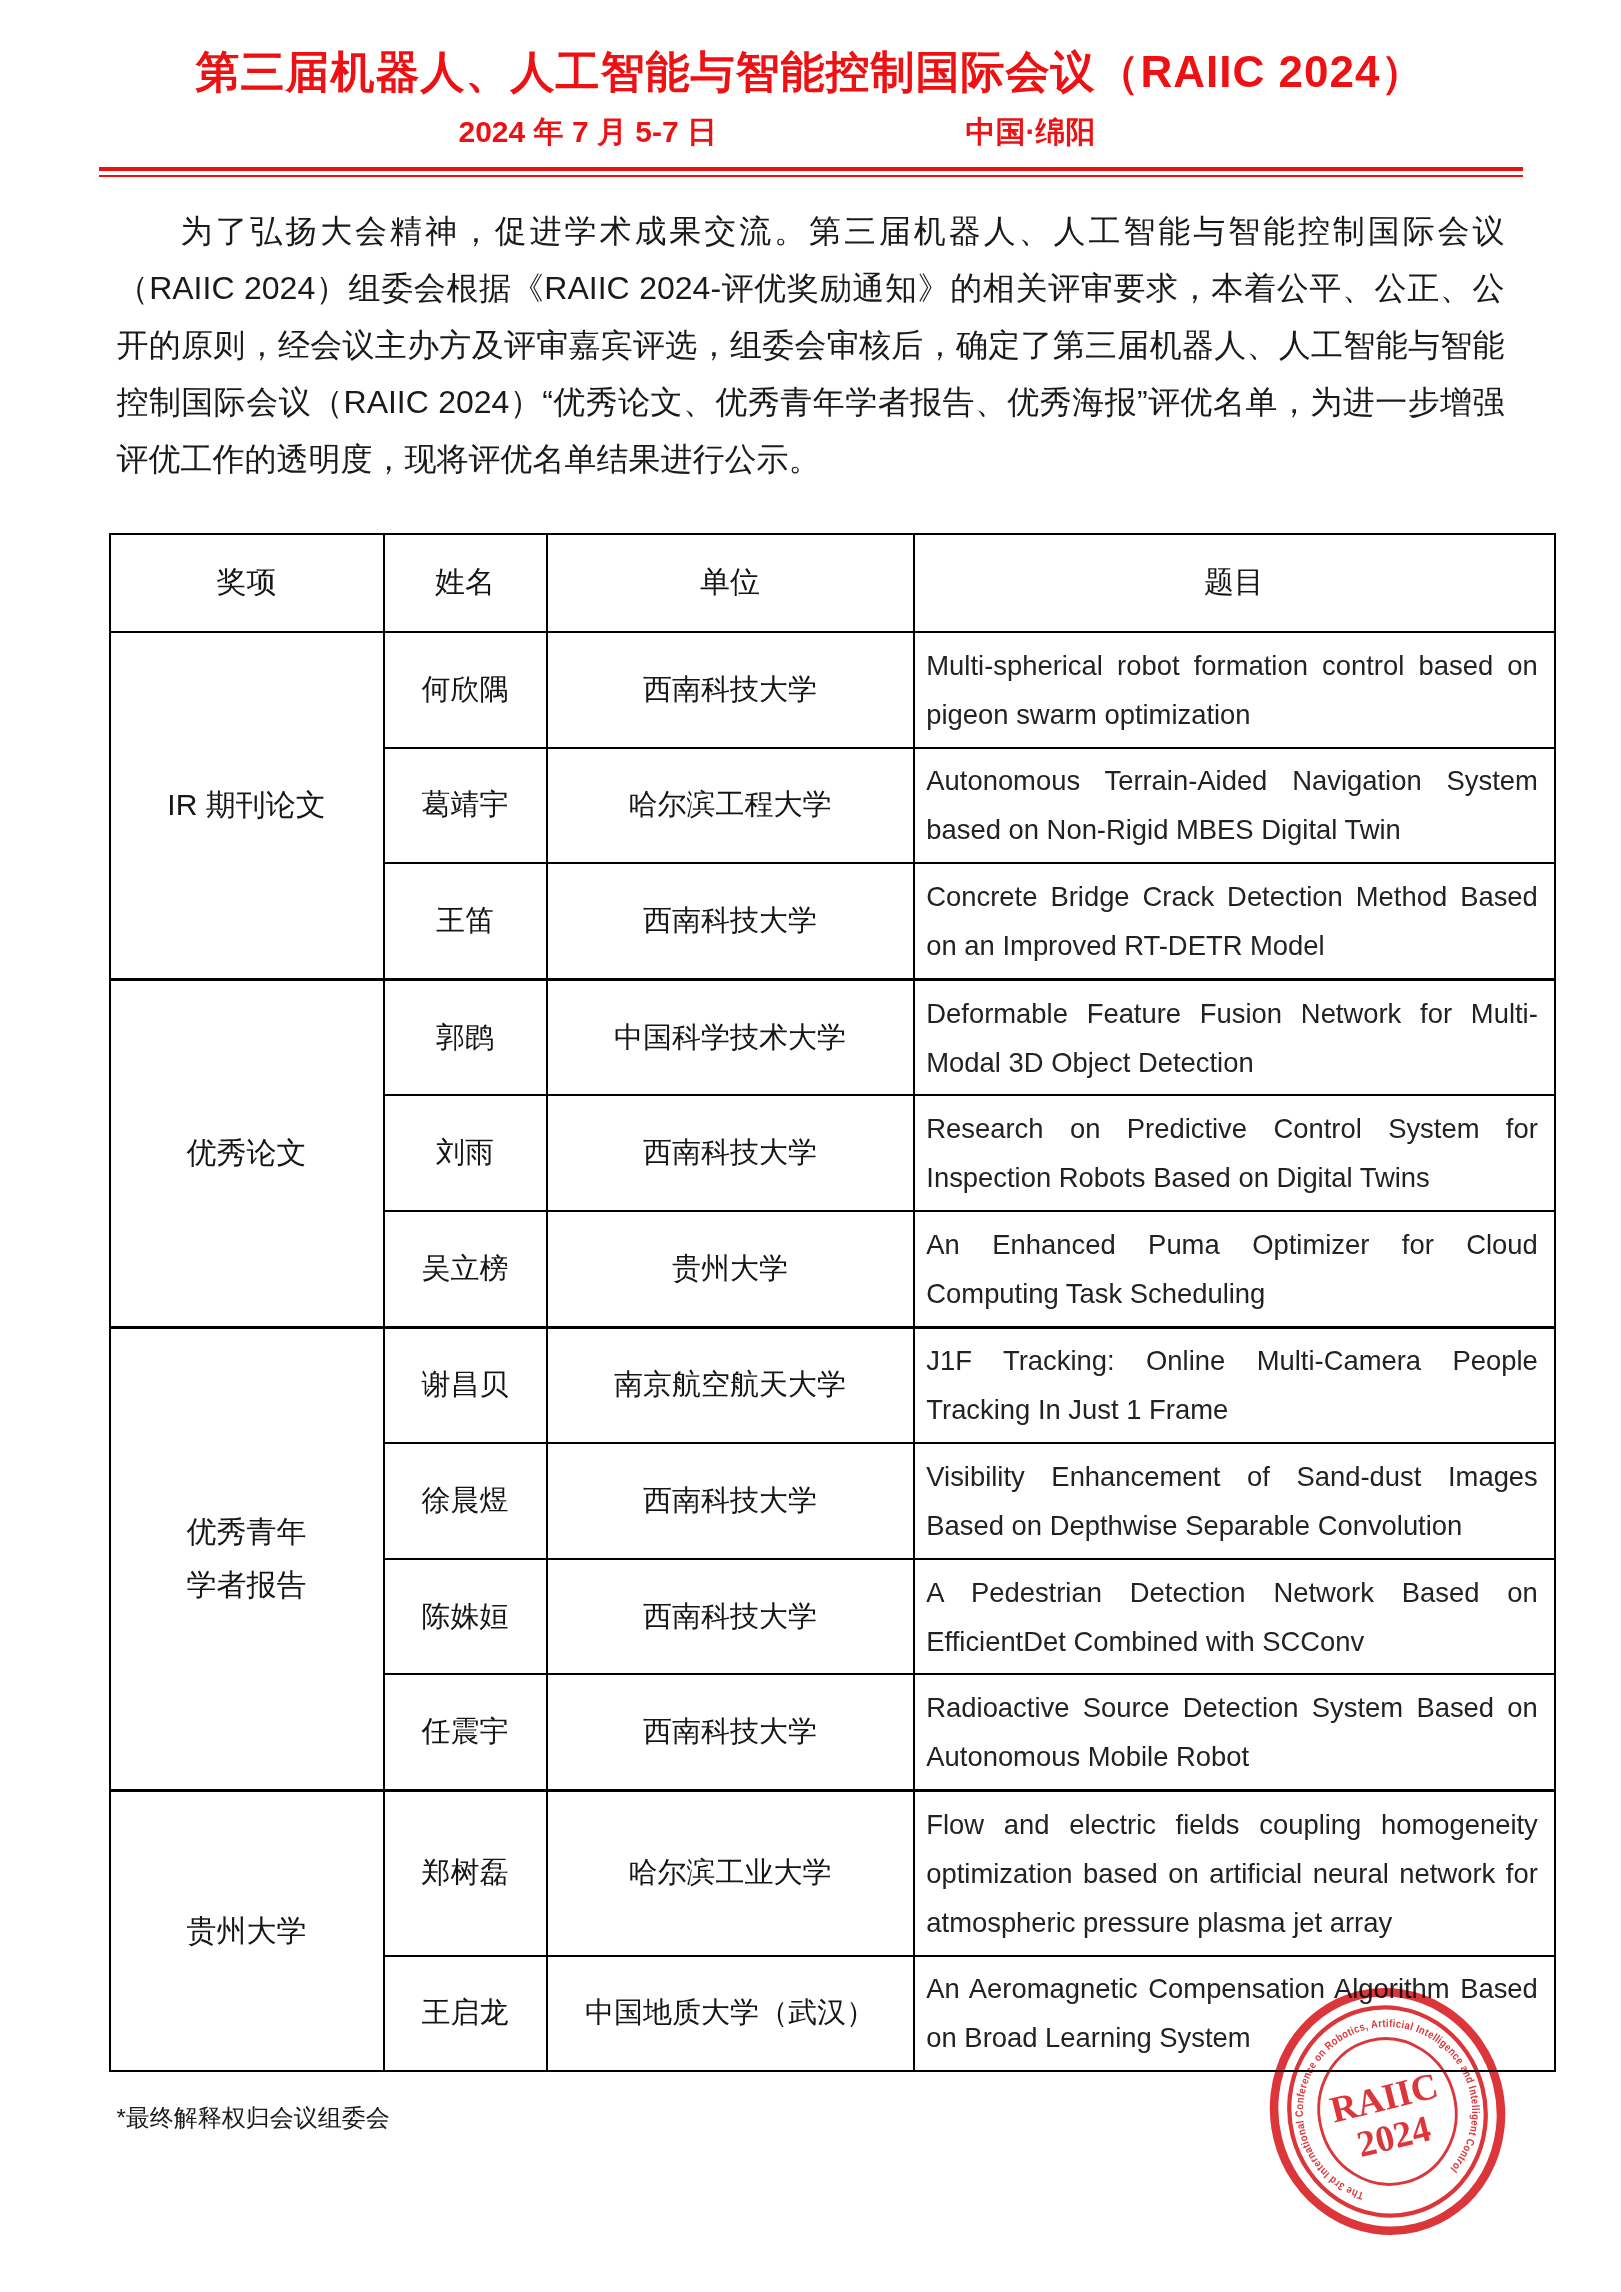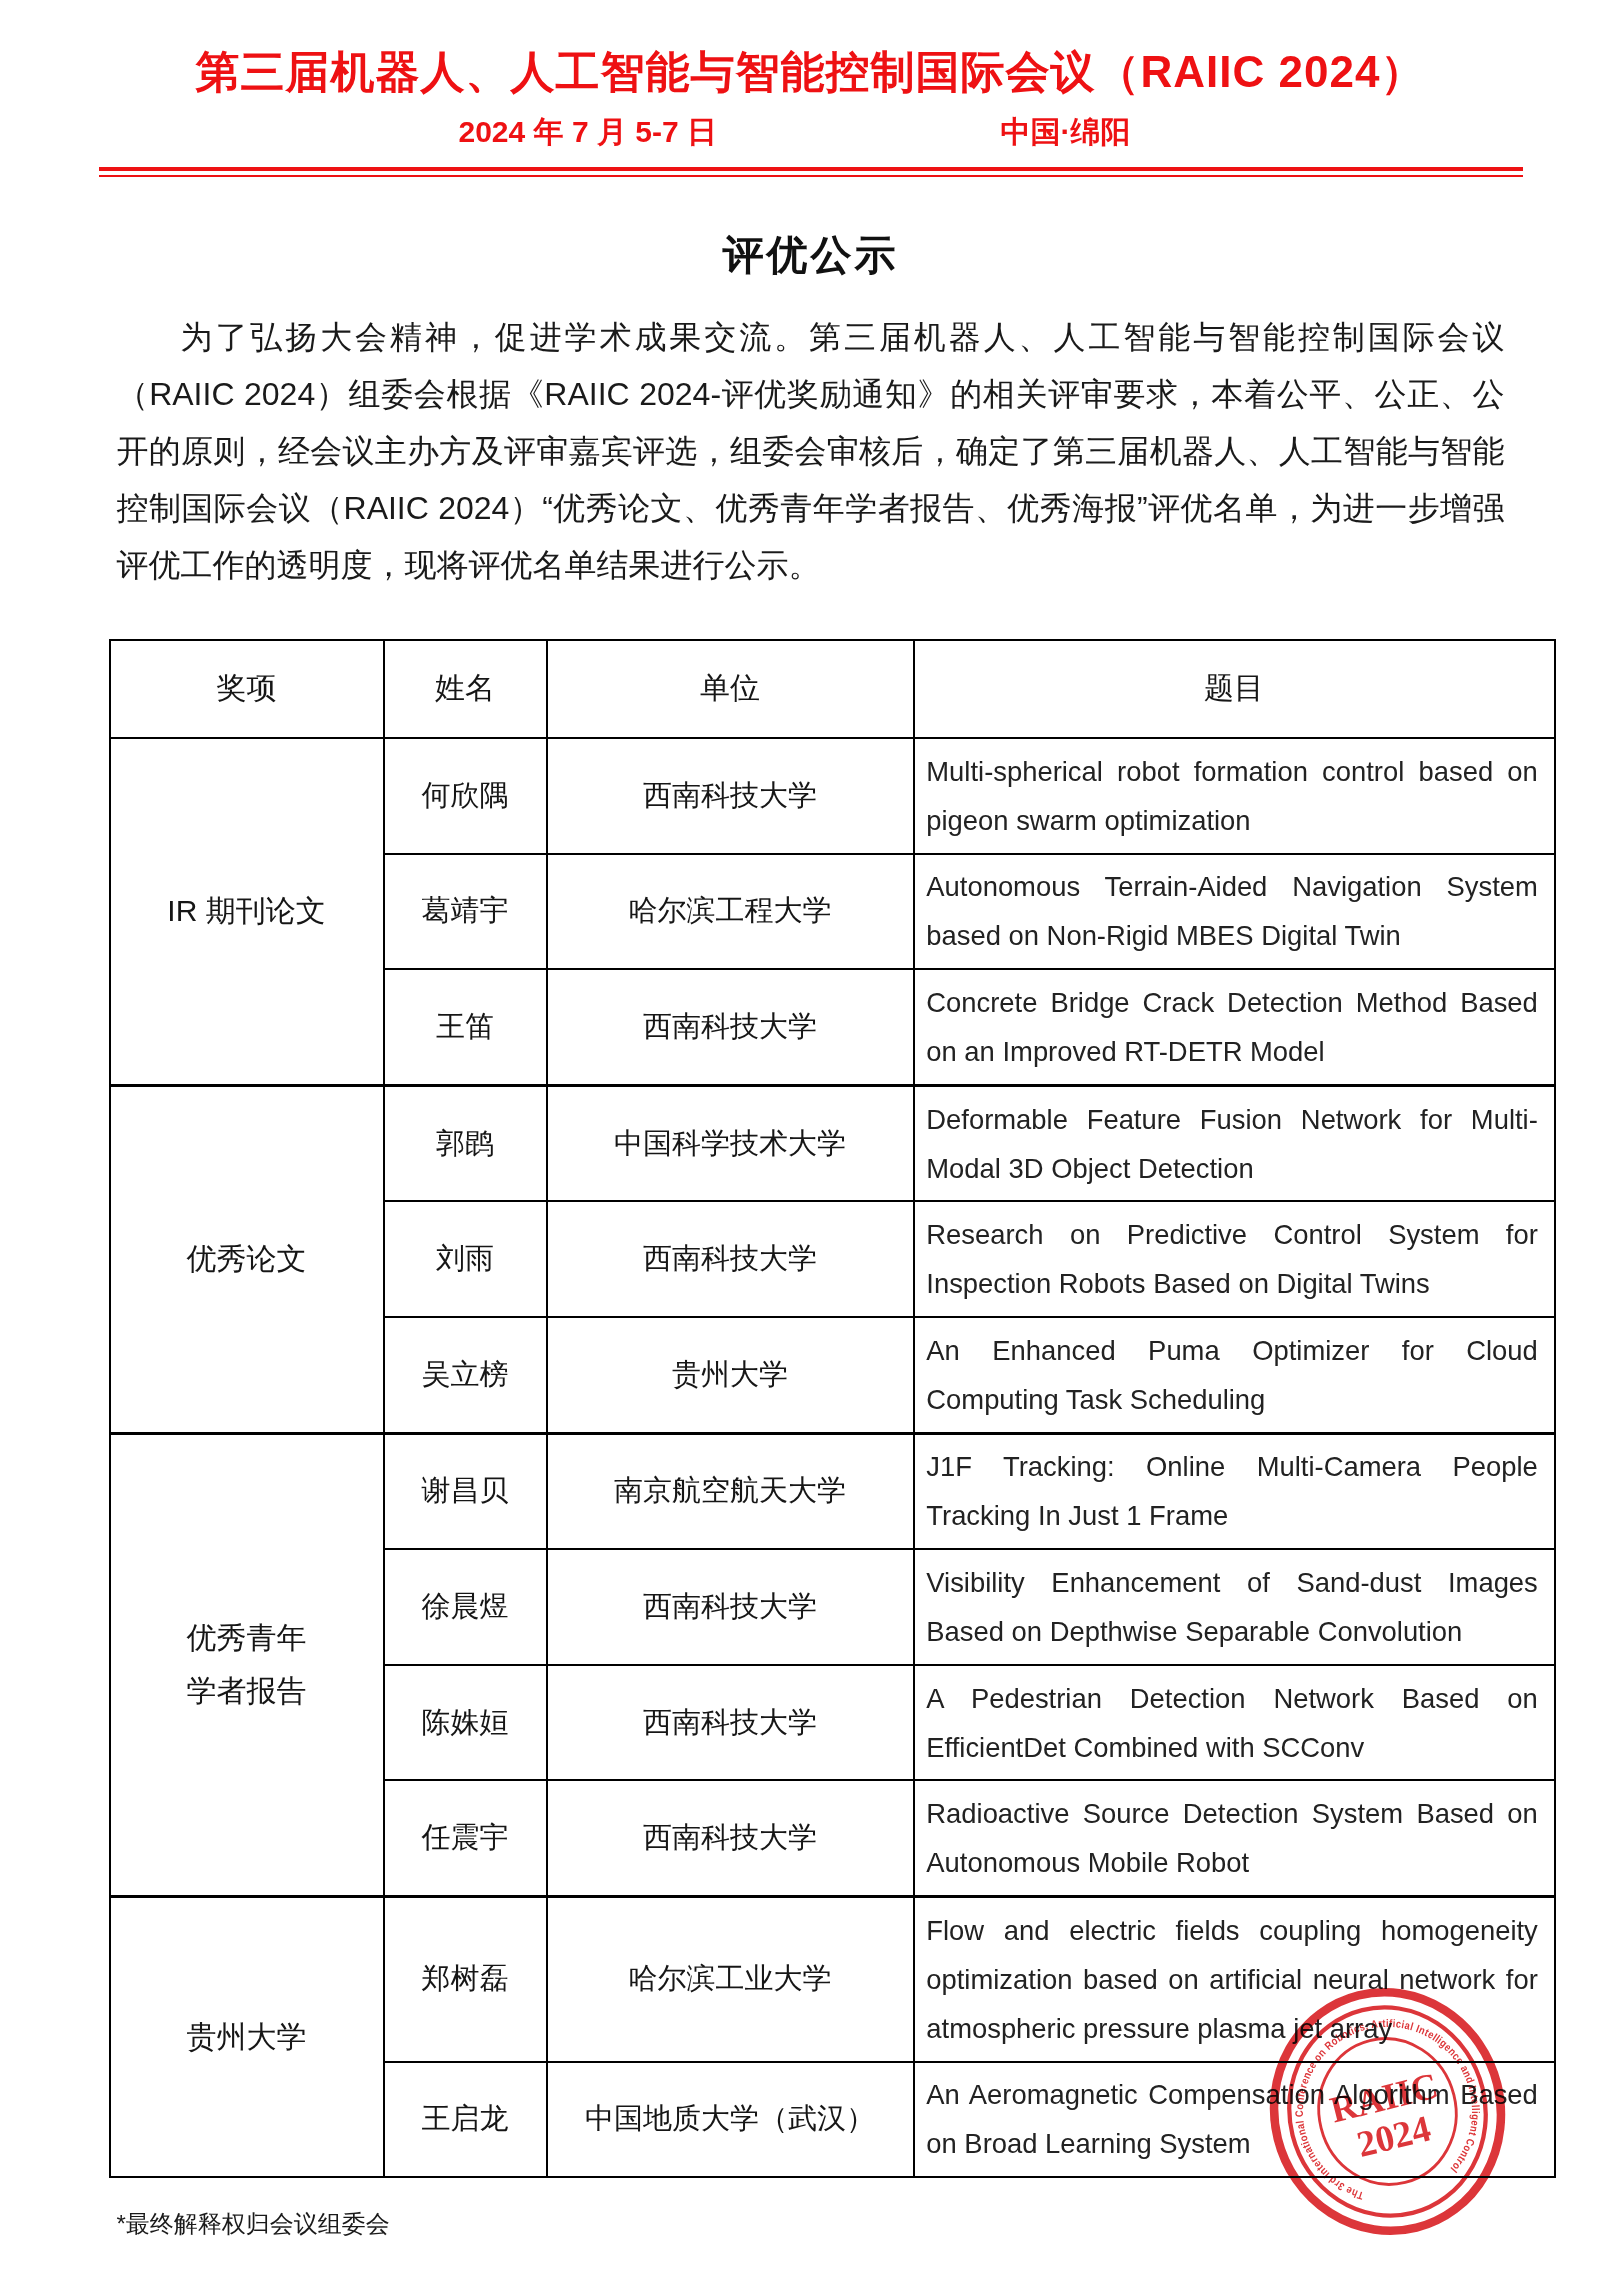--- a/index.html
+++ b/index.html
@@ -13,21 +13,21 @@
   .header-title {
     padding-top:43px; text-align:center;
     font-size:44px; font-weight:700; color:#ee1113; letter-spacing:1px;
   }
   .header-sub { position:relative; height:49px; margin-top:5.9px;text-align:center; }
   .header-date, .header-loc {
     position:absolute; top:3.9px; font-size:30px; font-weight:700; color:#ee1113;
     white-space:nowrap;
   }
   .header-date { left:438px; }
-  .header-loc  { left:980px; }
+  .header-loc  { left:945px; }
   .header-rule {
     margin:9.8px 78px 0 78px; height:10.8px;
     border-top:4.9px solid #ee1113; border-bottom:2px solid #ee1113;
   }
   
   .doc-title {
     margin-top:51px; text-align:center;
     font-size:41px; font-weight:700; color:#111; letter-spacing:2.9px;
   }
   .notice-body {
@@ -81,21 +81,20 @@
 
 <div class="page">
 
   <div class="header-title">第三届机器人、人工智能与智能控制国际会议（RAIIC 2024）</div>
   <div class="header-sub">
     <span class="header-date">2024 年 7 月 5-7 日</span>
     <span class="header-loc">中国·绵阳</span>
   </div>
   <div class="header-rule"></div>
 
-  <div class="doc-title">评优公示</div>
   <p class="notice-body">为了弘扬大会精神，促进学术成果交流。第三届机器人、人工智能与智能控制国际会议（RAIIC 2024）组委会根据《RAIIC 2024-评优奖励通知》的相关评审要求，本着公平、公正、公开的原则，经会议主办方及评审嘉宾评选，组委会审核后，确定了第三届机器人、人工智能与智能控制国际会议（RAIIC 2024）“优秀论文、优秀青年学者报告、优秀海报”评优名单，为进一步增强评优工作的透明度，现将评优名单结果进行公示。</p>
 
   <table class="awards">
     <colgroup>
       <col style="width:274px">
         <col style="width:163px">
         <col style="width:367px">
         <col style="width:641px">
     </colgroup>
     <thead>

